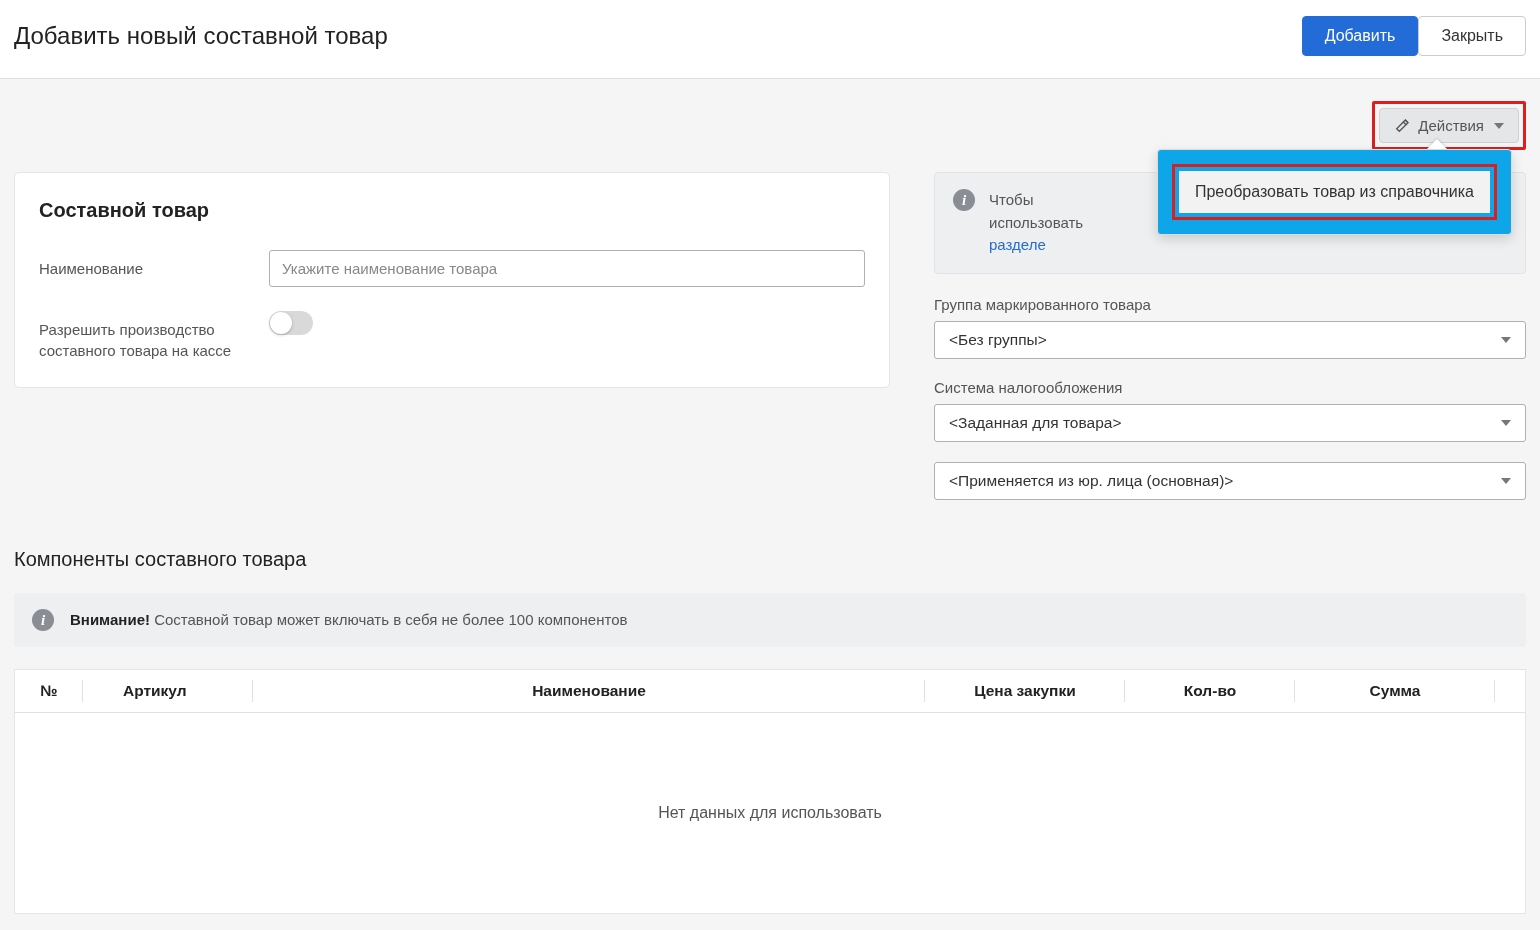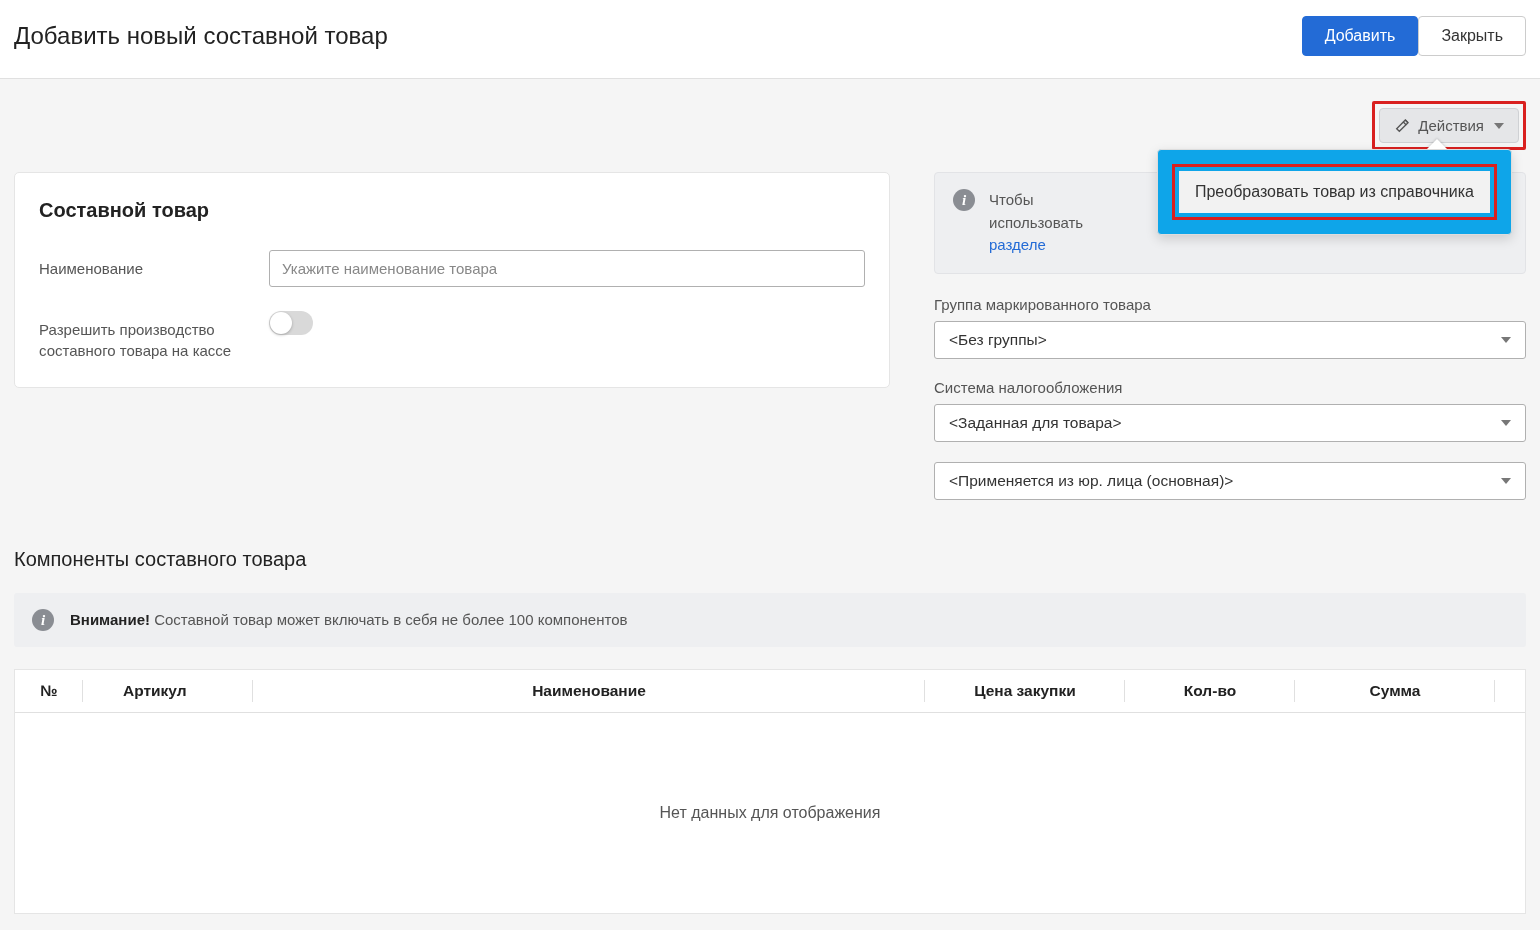--- a/index.html
+++ b/index.html
@@ -175,16 +175,16 @@
   <div class="table-wrap">
     <div class="table-head">
       <div class="th th-num">№</div>
       <div class="th th-article">Артикул</div>
       <div class="th th-name">Наименование</div>
       <div class="th th-price">Цена закупки</div>
       <div class="th th-qty">Кол-во</div>
       <div class="th th-sum">Сумма</div>
       <div class="th th-tail"></div>
     </div>
-    <div class="table-body">Нет данных для отображения</div>
+    <div class="table-body">Нет данных для использовать</div>
   </div>
 
 </div>
 
 </body></html>

